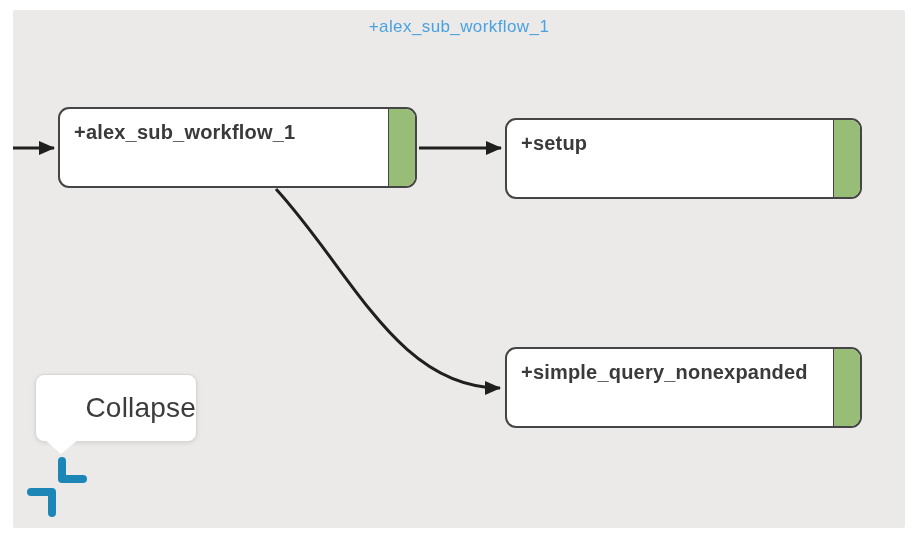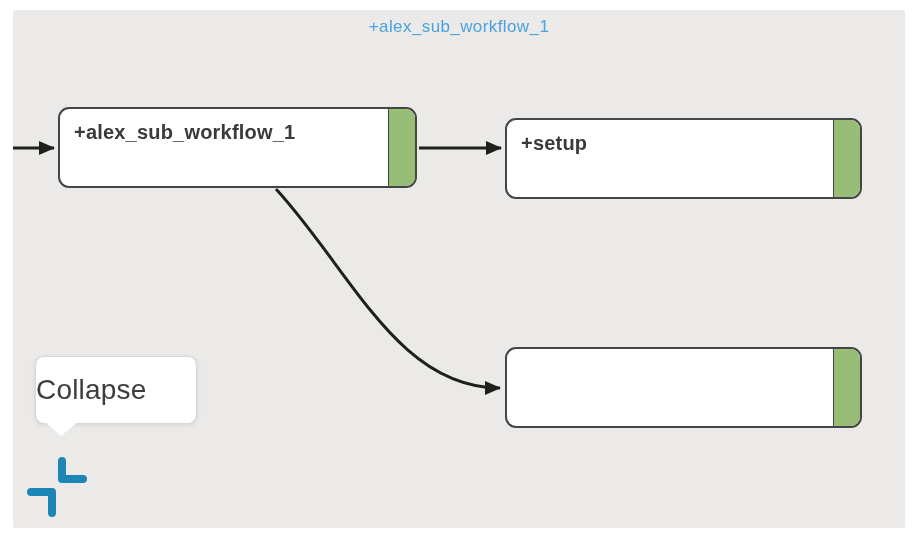--- a/index.html
+++ b/index.html
@@ -54,29 +54,29 @@
   .node-status {
     position: absolute;
     right: 0; top: 0; bottom: 0;
     width: 27px;
     background: #98bd77;
     border-left: 1px solid #454545;
   }
 
   .tooltip {
     position: absolute;
-    left: 35px; top: 356px;
+    left: 35px; top: 374px;
     width: 162px; height: 68px;
     background: #ffffff;
     border: 1px solid #d8d7d4;
     border-radius: 9px;
     box-shadow: 0 1px 4px rgba(0,0,0,0.10);
     display: flex;
     align-items: center;
-    justify-content: flex-start;
+    justify-content: flex-end;
   }
   .tooltip-label {
     font-size: 28px;
     font-weight: 400;
     color: #3c3c3c;
     letter-spacing: 0.2px;
   }
   .tooltip-tail {
     position: absolute;
     left: 5px; bottom: -14px;
@@ -112,20 +112,21 @@
   <span class="node-label">+alex_sub_workflow_1</span>
   <span class="node-status"></span>
 </div>
 
 <div class="node" style="left:505px; top:118px; width:357px;">
   <span class="node-label">+setup</span>
   <span class="node-status"></span>
 </div>
 
 <div class="node" style="left:505px; top:347px; width:357px;">
+  <span class="node-label">+simple_query_nonexpanded</span>
   <span class="node-status"></span>
 </div>
 
 <div class="tooltip">
   <span class="tooltip-label">Collapse</span>
   <svg class="tooltip-tail" viewBox="0 0 40 16">
     <path d="M3,0 L38,0 L20,15 Z" fill="#ffffff"></path>
   </svg>
 </div>
 

